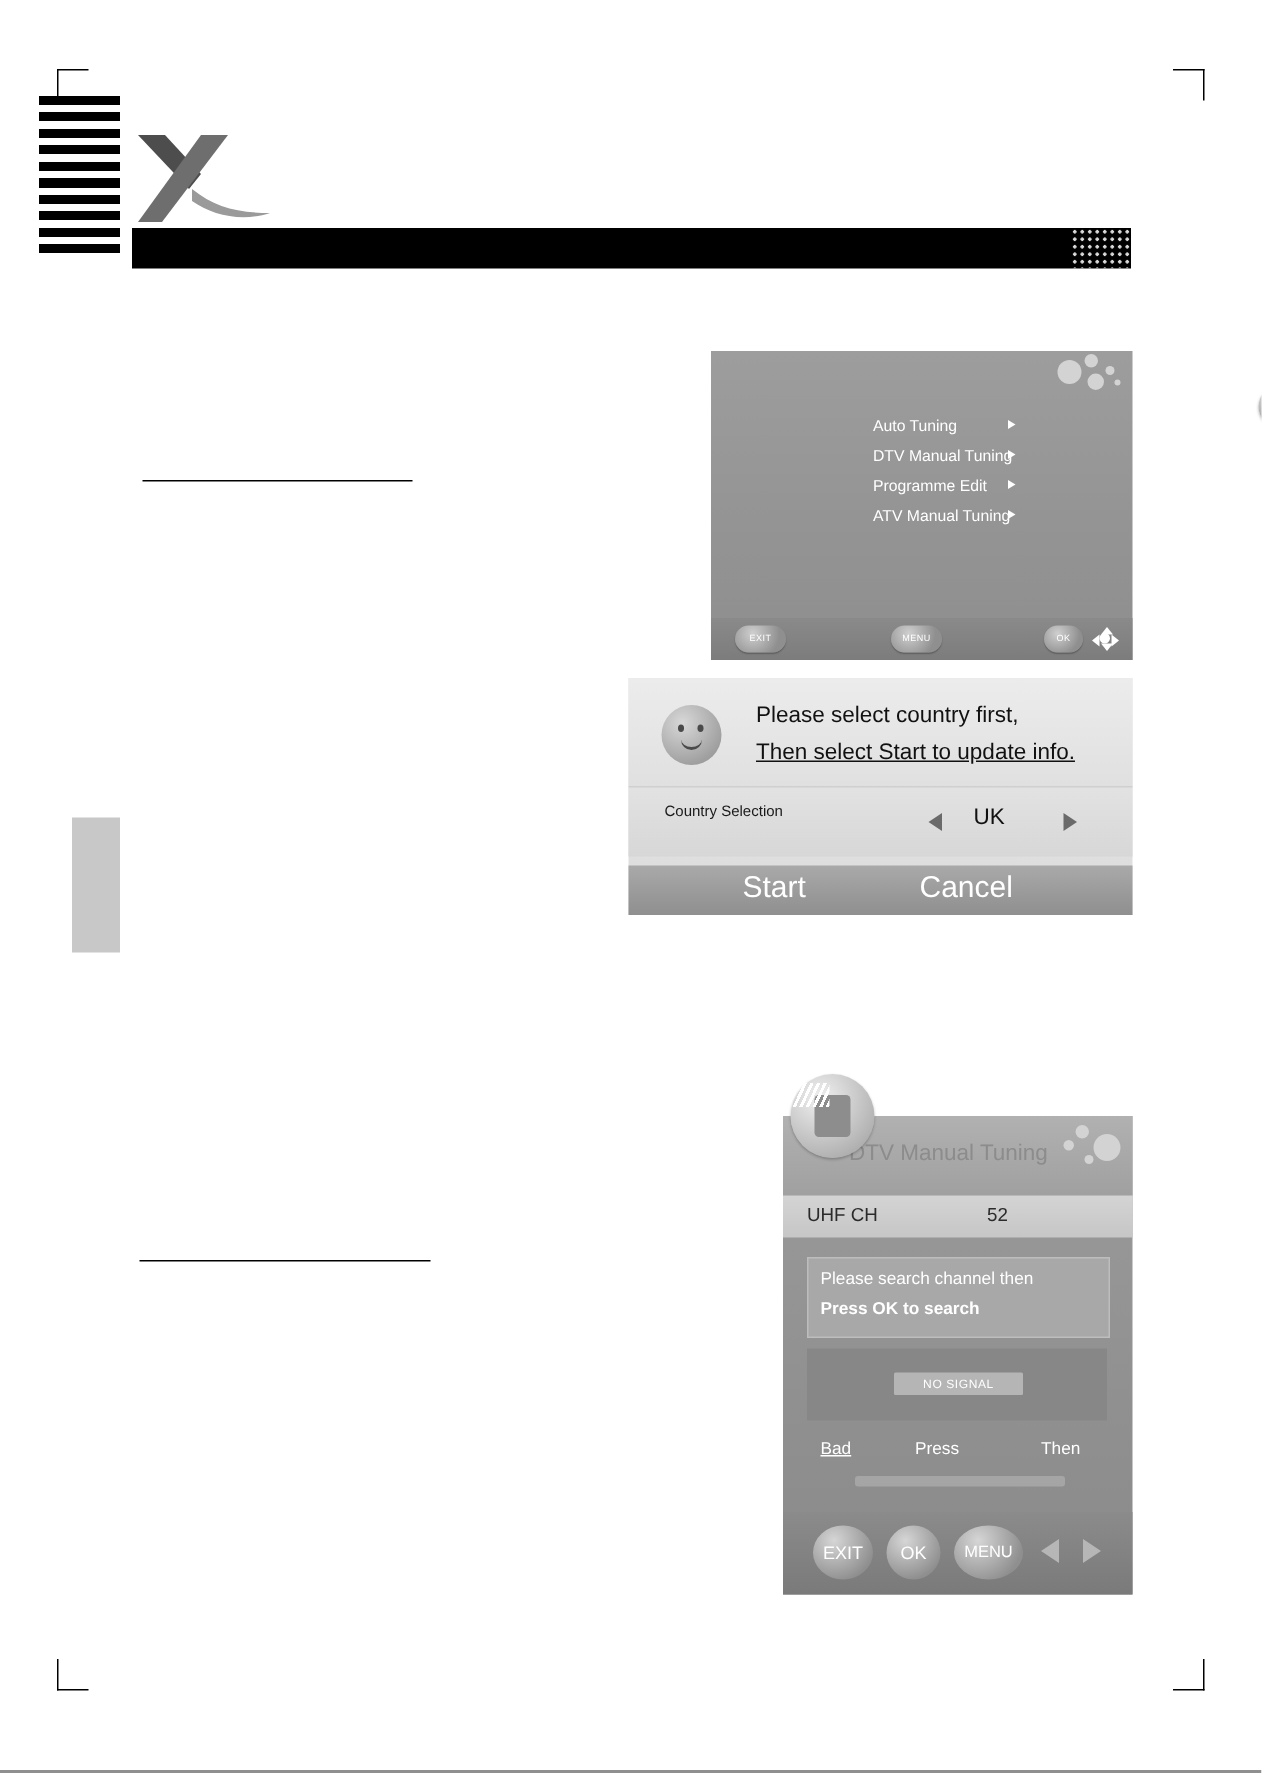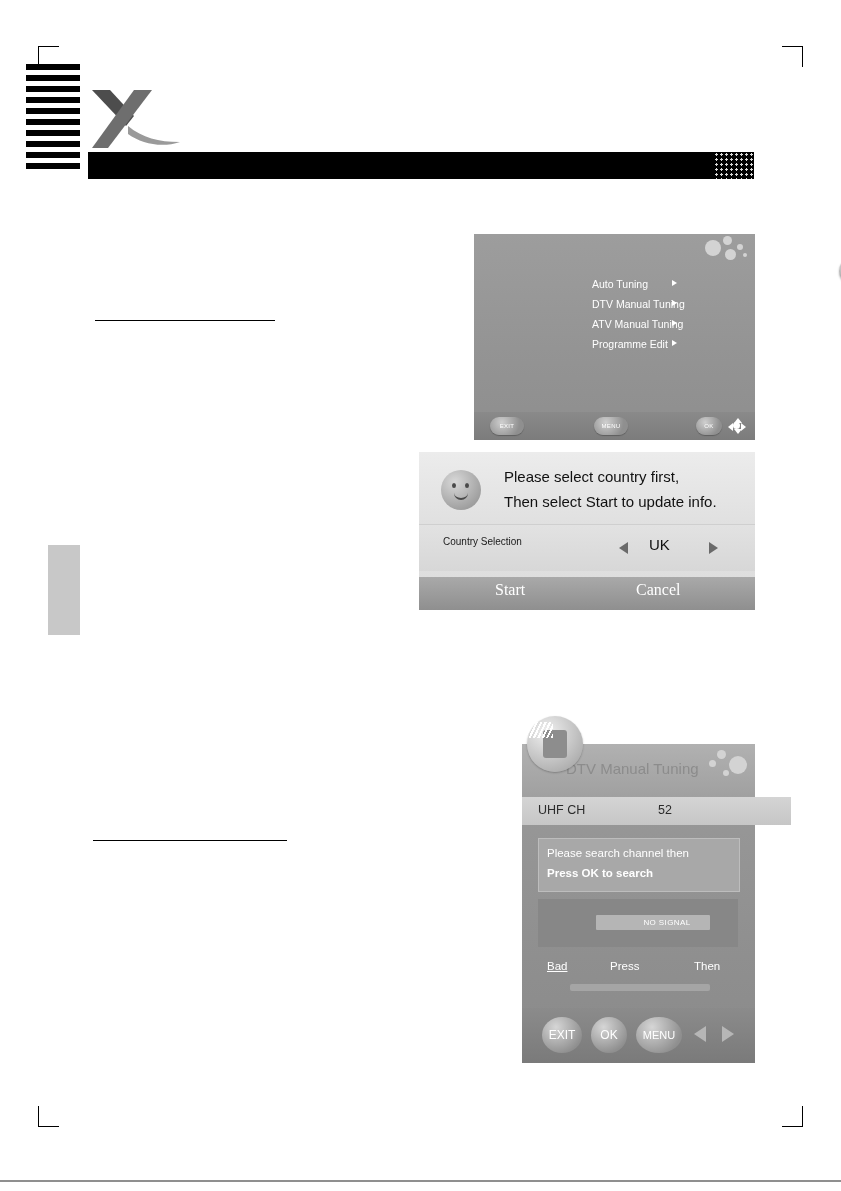--- a/index.html
+++ b/index.html
@@ -137,21 +137,20 @@
     top: 40px;
     width: 281px;
   }
   .fig-channel .osd-row {
     position: relative;
     height: 20px;
     line-height: 20px;
     color: #ffffff;
     font-size: 10.5px;
     padding-left: 108px;
-    margin-left: 10px;
   }
   .fig-channel .osd-row .arrow {
     position: absolute;
     right: 78px;
     top: 6px;
     width: 0; height: 0;
     border-left: 5px solid #ffffff;
     border-top: 3.5px solid transparent;
     border-bottom: 3.5px solid transparent;
   }
@@ -250,21 +249,21 @@
     border-bottom: 2px solid #4a4a4a;
     border-radius: 0 0 14px 14px;
   }
   .fig-country .msg-line {
     position: absolute;
     left: 85px;
     color: #111;
     font-size: 15px;
   }
   .fig-country .msg-line.l1 { top: 16px; }
-  .fig-country .msg-line.l2 { top: 41px; }
+  .fig-country .msg-line.l2 { top: 41px; text-decoration: underline; }
 
   .fig-country .sel-row {
     position: absolute;
     left: 0; top: 72px;
     width: 336px; height: 46px;
     background: linear-gradient(to bottom, #e2e2e2, #d7d7d7);
     border-top: 1px solid #cfcfcf;
   }
   .fig-country .sel-label {
     position: absolute;
@@ -288,26 +287,25 @@
 
   .fig-country .btn-row {
     position: absolute;
     left: 0; bottom: 0;
     width: 336px; height: 33px;
     background: linear-gradient(to bottom, #a9a9a9, #8f8f8f);
   }
   .fig-country .btn {
     position: absolute;
     top: 4px;
-    font-size: 16px;
-    color: #ffffff;
-    font-family: Liberation Serif, serif;
+    font-size: 20px;
+    color: #ffffff;
   }
   .fig-country .btn.start  { left: 76px; }
-  .fig-country .btn.cancel { left: 217px; }
+  .fig-country .btn.cancel { left: 194px; }
 
   
   .fig-dtv {
     position: absolute;
     left: 522px;
     top: 716px;
     width: 233px;
     height: 347px;
   }
   .fig-dtv .panel {
@@ -326,21 +324,20 @@
     position: absolute;
     left: 44px; top: 16px;
     font-size: 15px;
     color: #8c8c8c;
   }
   .fig-dtv .ch-row {
     position: absolute;
     left: 0; top: 53px;
     width: 233px; height: 28px;
     background: linear-gradient(to bottom, #d4d4d4, #c6c6c6);
-    padding-left: 36px;
   }
   .fig-dtv .ch-label {
     position: absolute;
     left: 16px; top: 6px;
     font-size: 12.5px;
     color: #2b2b2b;
   }
   .fig-dtv .ch-value {
     position: absolute;
     left: 136px; top: 6px;
@@ -373,21 +370,20 @@
     position: absolute;
     left: 58px; top: 16px;
     width: 86px; height: 15px;
     background: #b5b5b5;
     color: #ffffff;
     font-size: 8px;
     line-height: 15px;
     text-align: center;
     letter-spacing: .4px;
     border-radius: 1px;
-    padding-left: 28px;
   }
   .fig-dtv .scale {
     position: absolute;
     left: 16px; top: 216px;
     width: 200px;
     height: 18px;
   }
   .fig-dtv .scale span {
     position: absolute;
     font-size: 11.5px;
@@ -495,25 +491,25 @@
     <div class="osd-menu">
       <div class="osd-row">
         <span>Auto Tuning</span>
         <span class="arrow"></span>
       </div>
       <div class="osd-row">
         <span>DTV Manual Tuning</span>
         <span class="arrow"></span>
       </div>
       <div class="osd-row">
-        <span>ATV Manual Tuning</span>
+        <span>Programme Edit</span>
         <span class="arrow"></span>
       </div>
       <div class="osd-row">
-        <span>Programme Edit</span>
+        <span>ATV Manual Tuning</span>
         <span class="arrow"></span>
       </div>
     </div>
 
     <div class="osd-footer">
       <div class="pill f-exit">EXIT</div>
       <div class="pill f-menu">MENU</div>
       <div class="pill f-ok">OK</div>
       <div class="navpad f-nav">
         <i class="up"></i>

